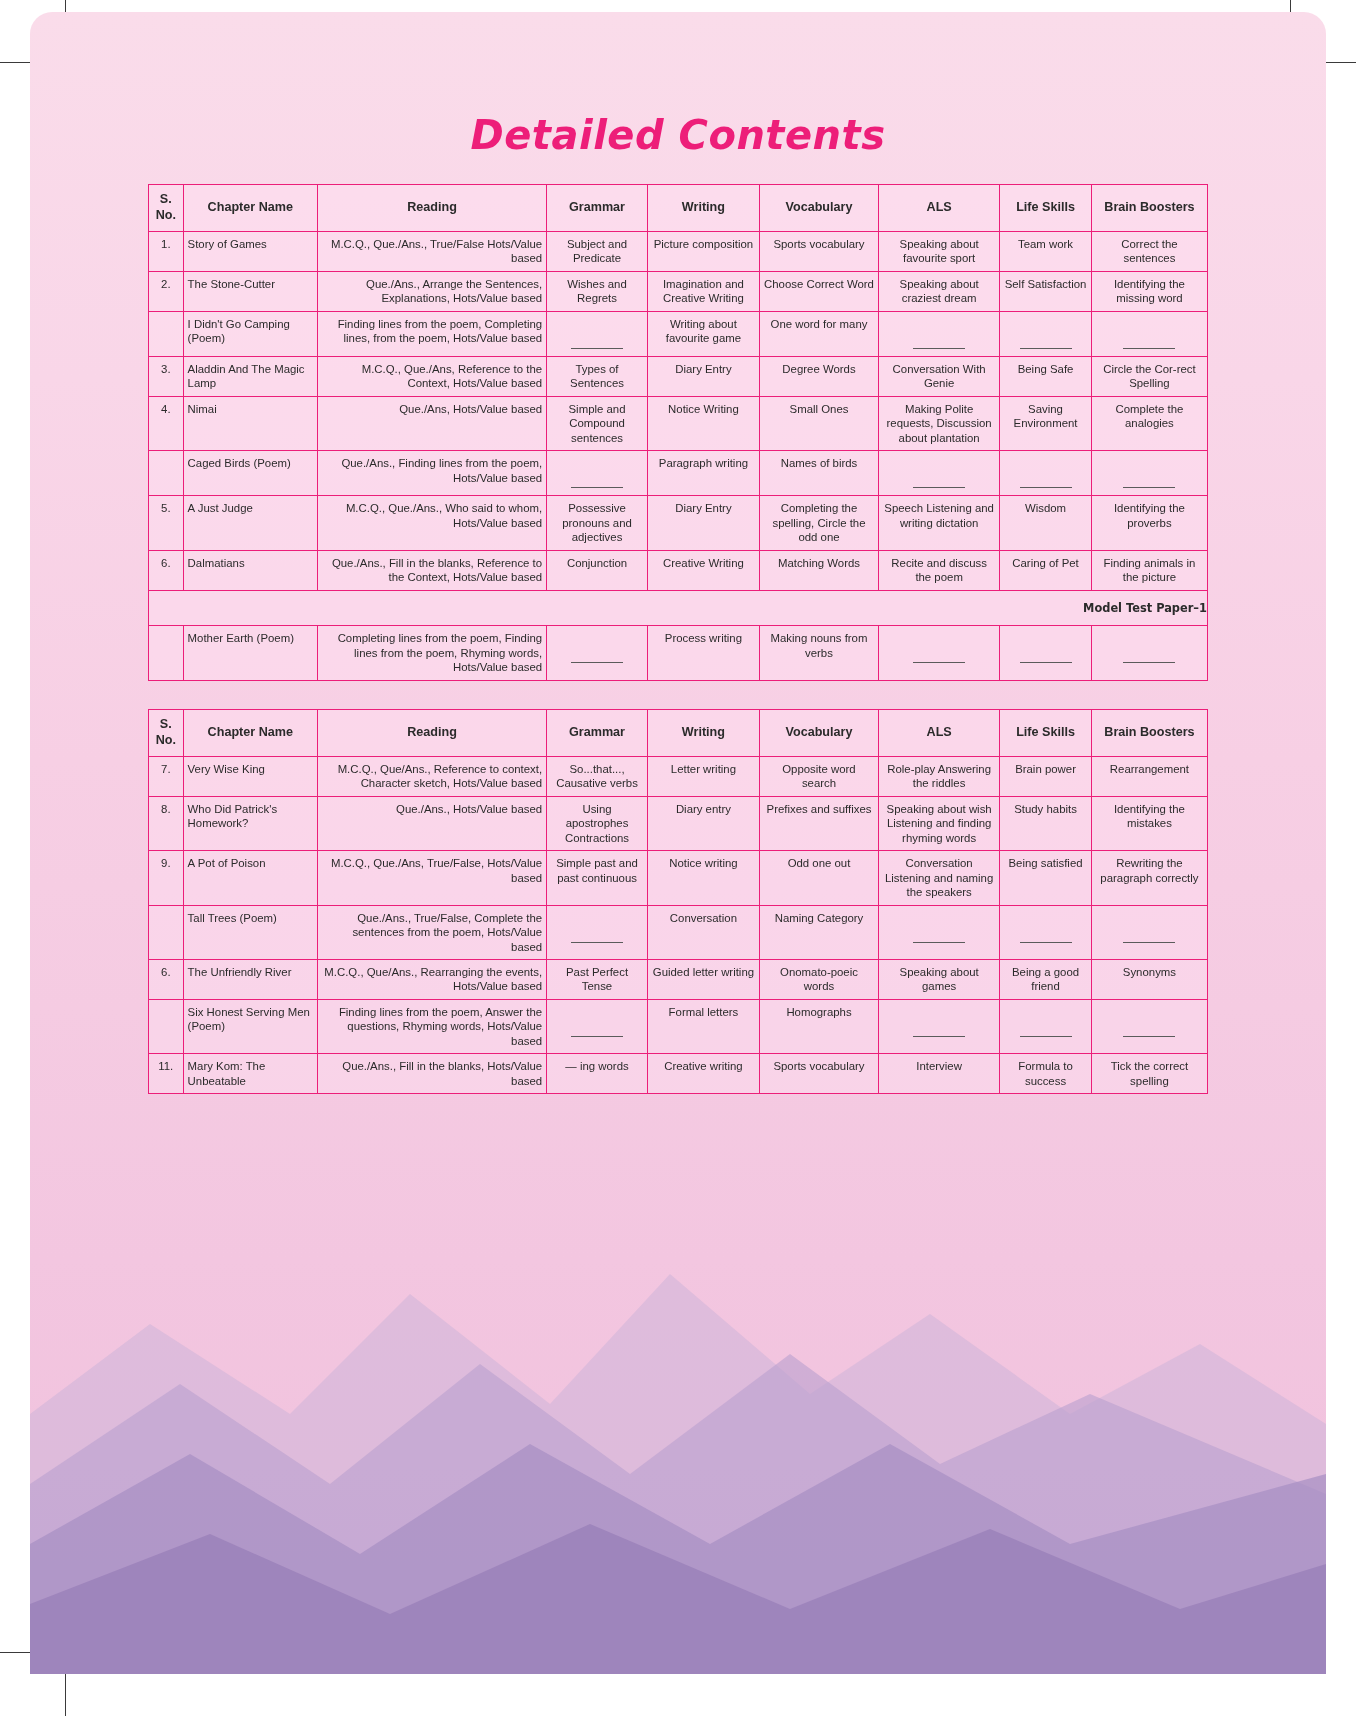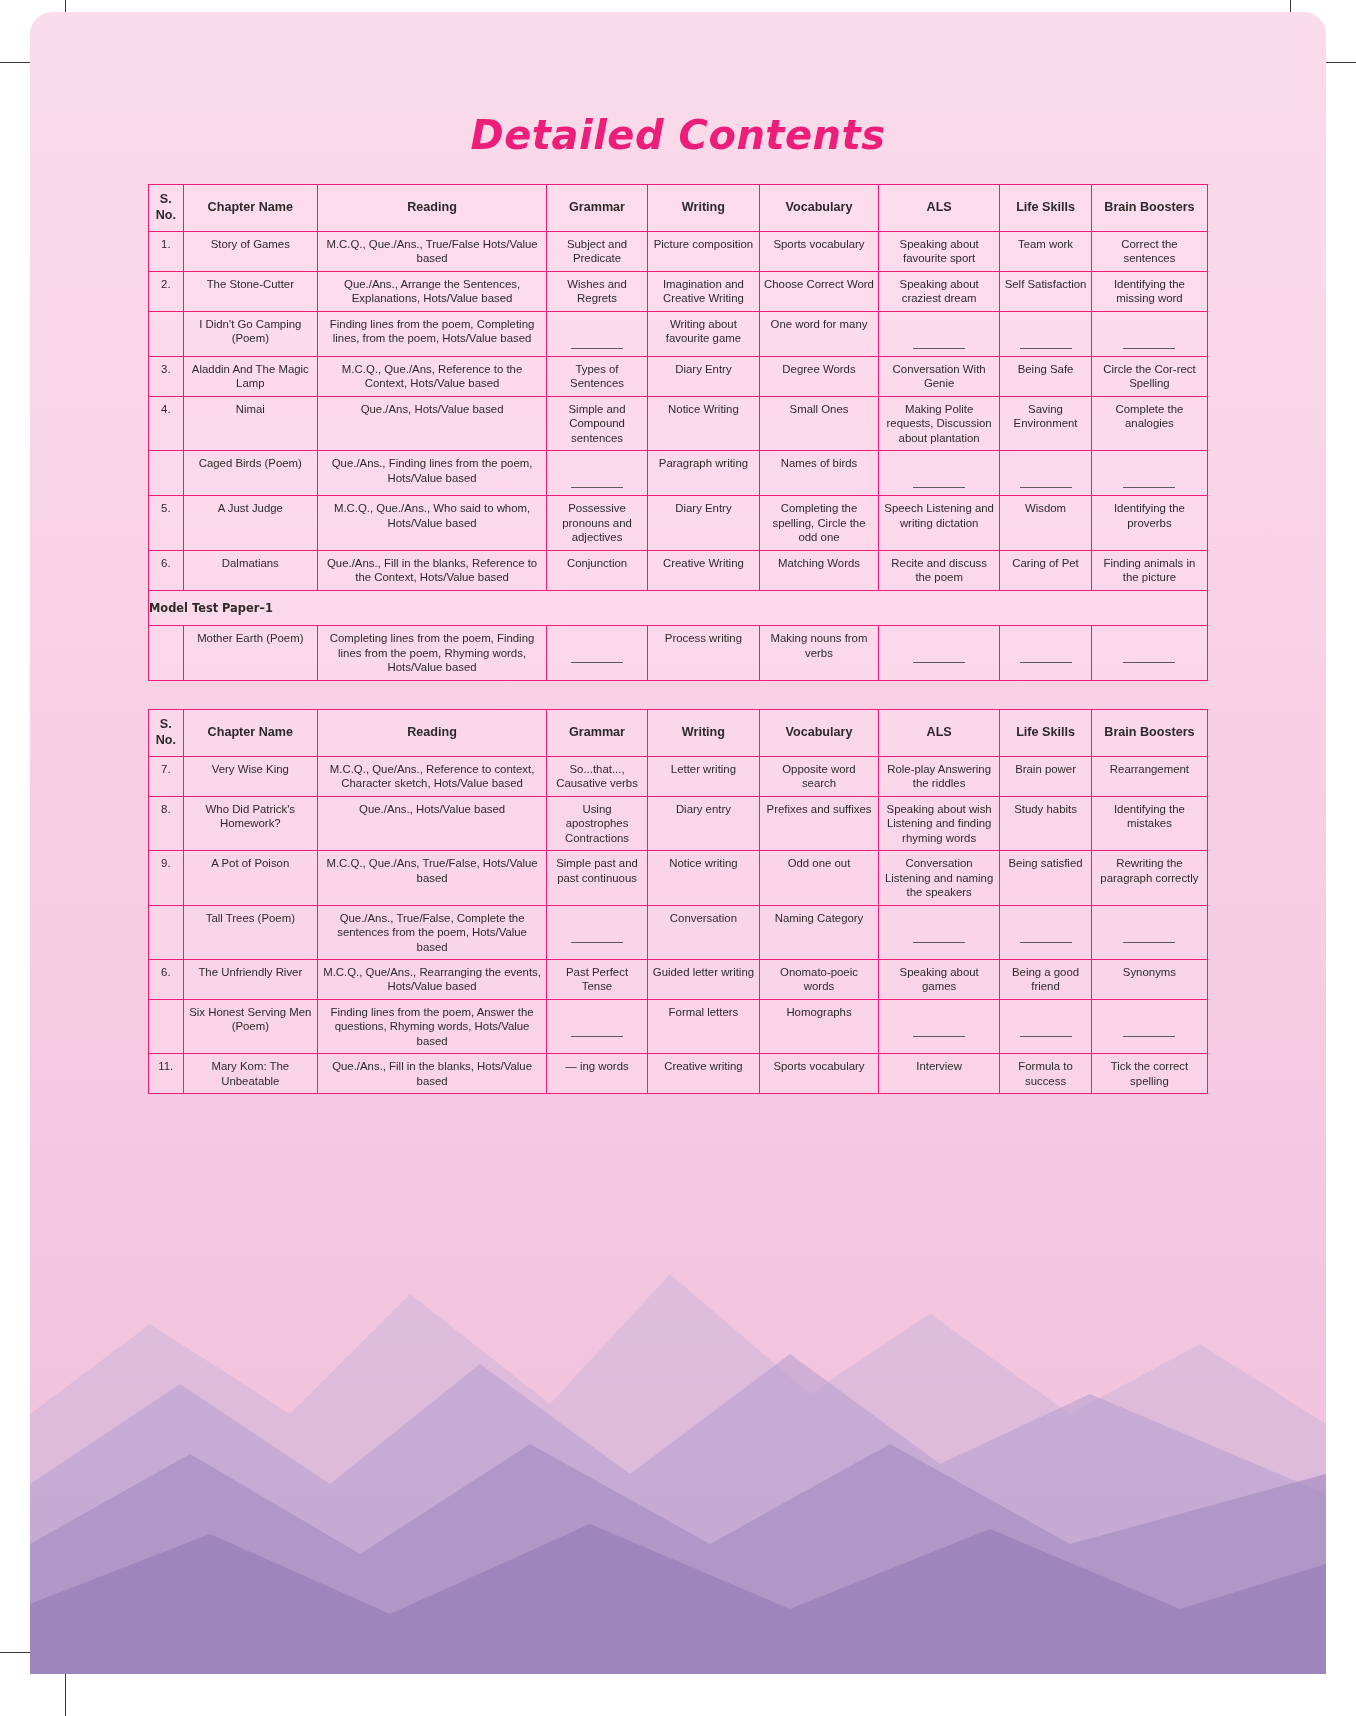--- a/index.html
+++ b/index.html
@@ -82,22 +82,22 @@
   }
   table.contents thead th {
     text-align: center;
     font-weight: bold;
     font-size: 12.6px;
     padding: 7px 3px;
     vertical-align: middle;
   }
   td.c { text-align: center; }
   td.sn { text-align: center; width: 34px; }
-  td.chap { text-align: center; padding-left: 8px; }
-  td.read { text-align: center; }
+  td.chap { text-align: left; padding-left: 8px; }
+  td.read { text-align: right; }
 
   col.c-sn    { width: 34px; }
   col.c-chap  { width: 132px; }
   col.c-read  { width: 225px; }
   col.c-gram  { width: 99px; }
   col.c-writ  { width: 110px; }
   col.c-vocab { width: 117px; }
   col.c-als   { width: 119px; }
   col.c-life  { width: 90px; }
   col.c-brain { width: 114px; }
@@ -105,21 +105,21 @@
   .blank {
     display: block;
     width: 52px;
     border-bottom: 1px solid #5b5b5b;
     margin: 30px auto 2px auto;
     height: 1px;
   }
   td.small { font-size: 9.8px; margin-top: 44px; }
 
   .mtp {
-    text-align: left;
+    text-align: right;
     font-weight: bold;
     font-size: 17px;
     color: #1d1d1d;
     padding: 10px 0 !important;
     font-family: "DejaVu Sans", sans-serif;
   }
 
   .gap { height: 28px; }
 </style>
 </head>

